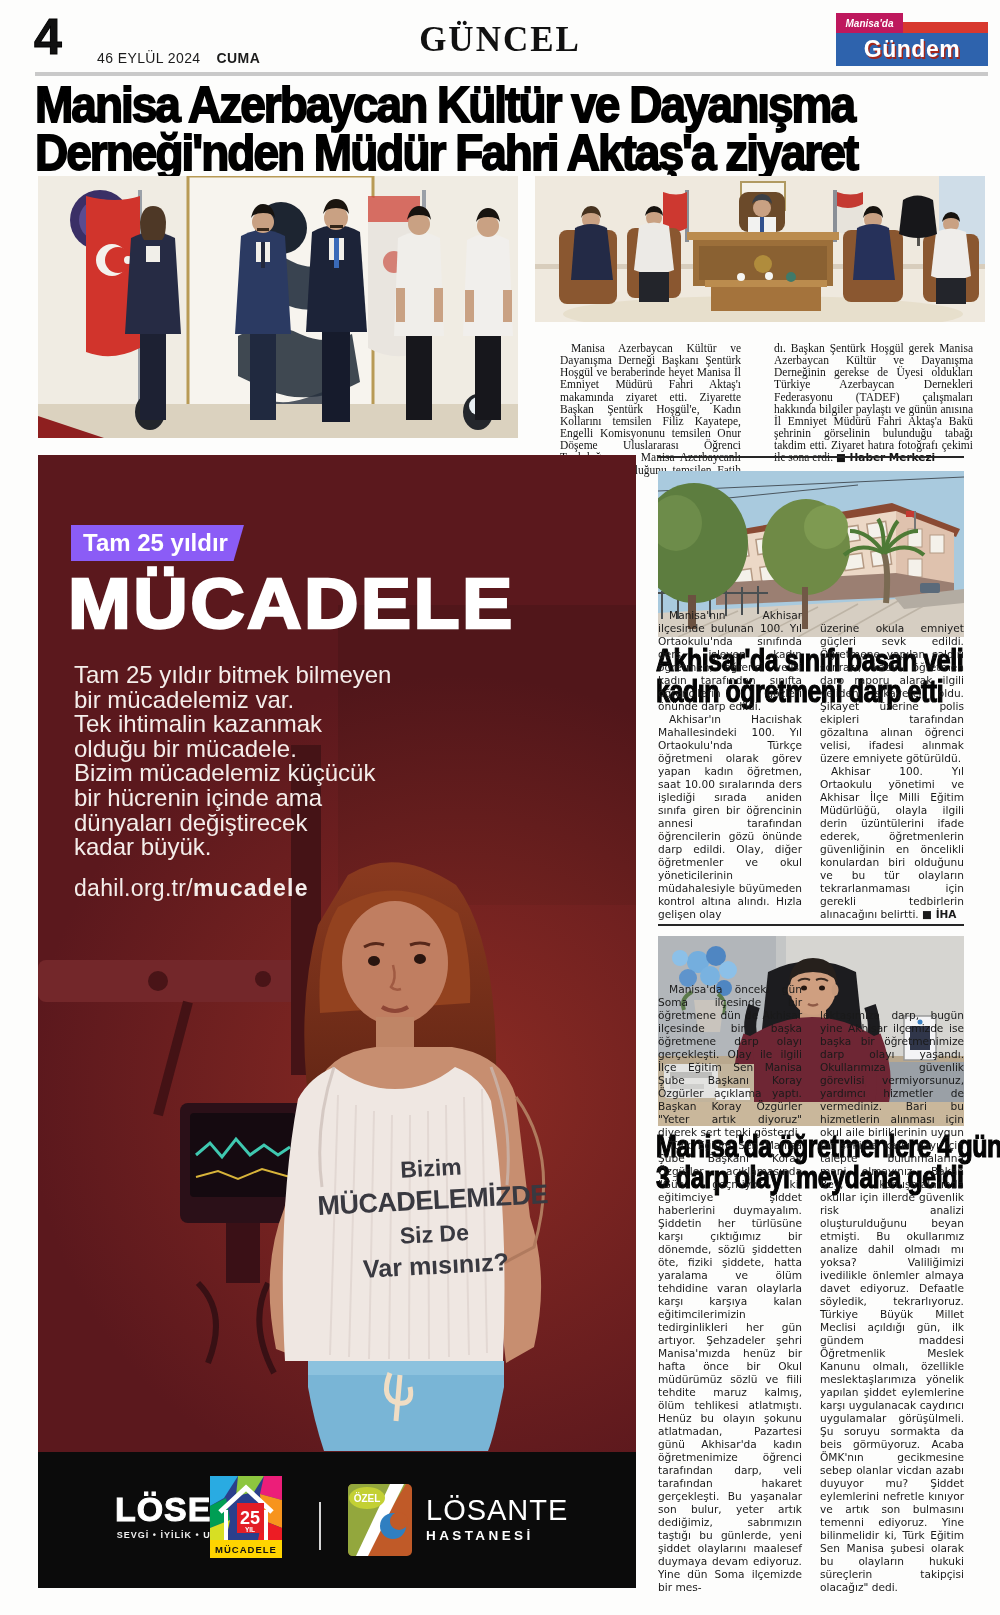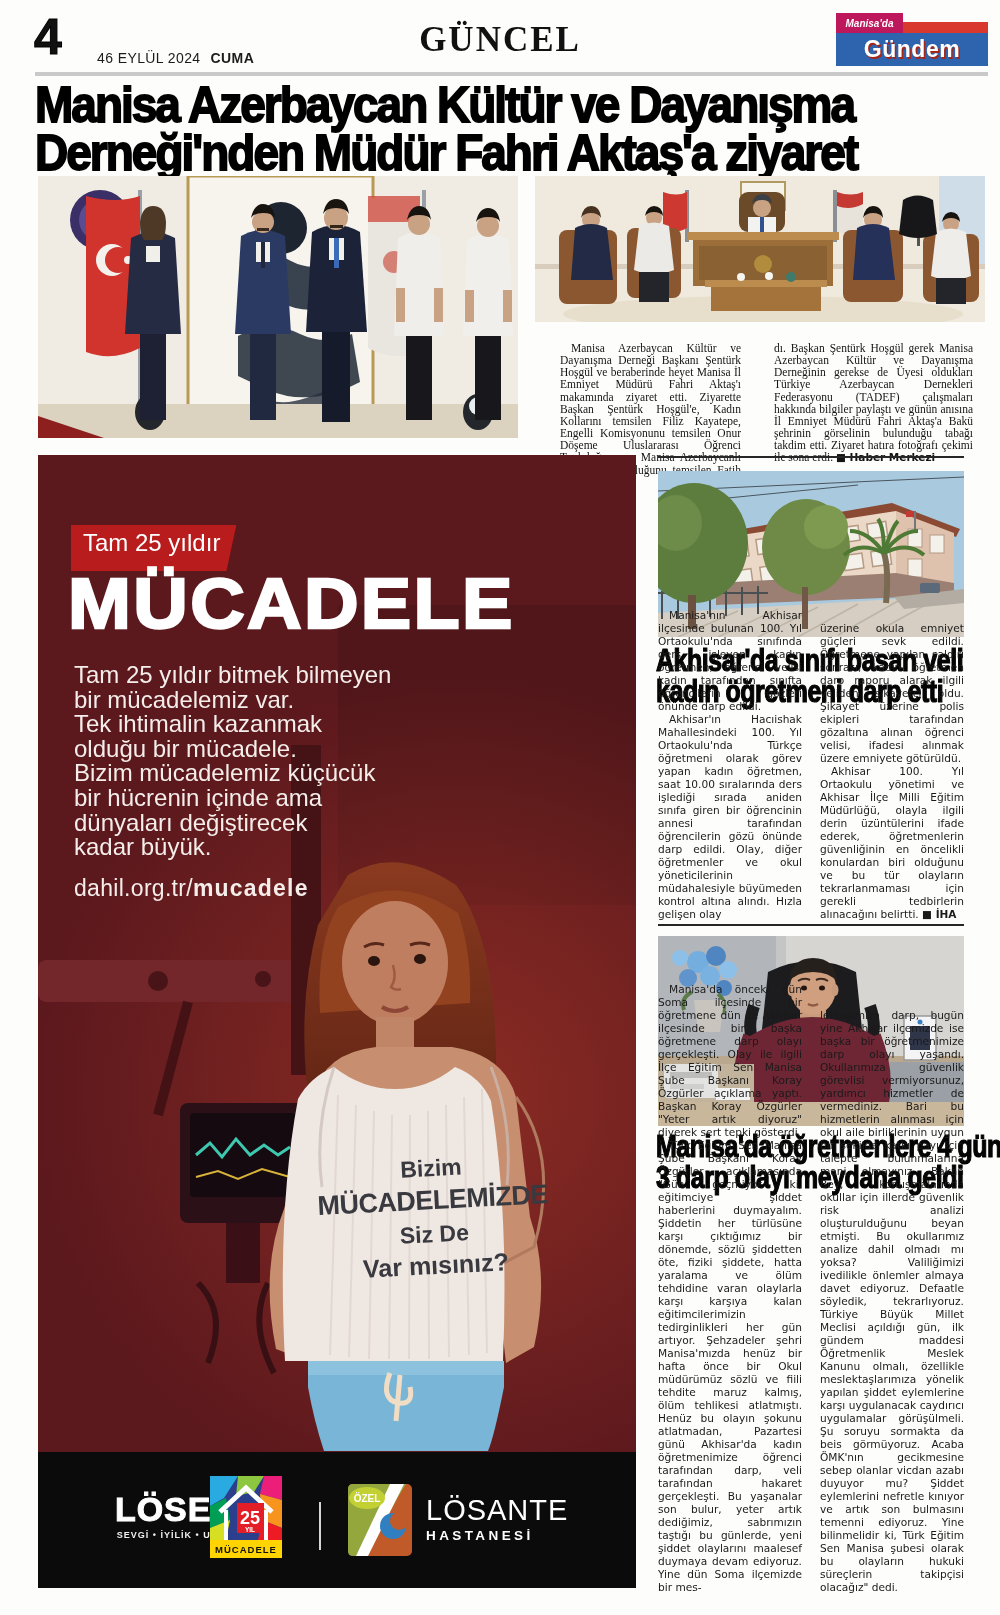--- a/index.html
+++ b/index.html
@@ -3,21 +3,21 @@
 <meta charset="utf-8">
 <style>
   html,body{margin:0;padding:0;}
   body{width:1000px;height:1615px;background:#fdfdfc;position:relative;overflow:hidden;
        font-family:"Liberation Sans",sans-serif;color:#111;}
   .abs{position:absolute;}
 
   
   .page-num{left:34px;top:12px;font-size:50px;font-weight:700;-webkit-text-stroke:1px #000;line-height:1;}
   .dateline{left:97px;top:50px;font-size:14px;color:#1c1c1c;letter-spacing:.4px;}
-  .dateline b{margin-left:10px;}
+  .dateline b{margin-left:16px;}
   .section-title{left:50%;top:20px;transform:translateX(-50%);
      font-family:"Liberation Serif",serif;font-size:35px;font-weight:700;letter-spacing:2px;}
   .masthead{left:836px;top:13px;width:152px;height:53px;}
   .mast-tab{position:absolute;left:0;top:0;width:67px;height:20px;background:#be185d;color:#fff;
      font-size:10px;font-style:italic;font-weight:700;display:flex;align-items:center;justify-content:center;}
   .mast-strip{position:absolute;left:67px;top:9px;width:85px;height:11px;background:#d8382e;}
   .mast-main{position:absolute;left:0;top:20px;width:152px;height:33px;background:#2e63ad;color:#fff;
      display:flex;align-items:center;justify-content:center;font-size:23px;font-weight:700;
      letter-spacing:.5px;text-shadow:1.5px 1.5px 0 #a42619;}
   .header-rule{left:35px;top:72px;width:953px;height:4px;background:#c9c9c9;}
@@ -33,22 +33,22 @@
 
   
   .lead-col{font-family:"Liberation Serif",serif;font-size:11.5px;line-height:12.15px;
      text-align:justify;color:#141414;}
   .lead-col p{margin:12px;}
   .ind{text-indent:11px;}
   .byline{font-family:"DejaVu Sans",sans-serif;font-size:10.5px;}
 
   
   .ad{left:38px;top:455px;width:598px;height:1133px;background:#5b181d;overflow:hidden;}
-  .ad-badge{position:absolute;left:33px;top:70px;background:#b91c1c;color:#fff;font-size:24px;
-     font-weight:400;padding:4px 16px 14px 12px;clip-path:polygon(0 0,100% 0,94% 100%,0 100%);}
+  .ad-badge{position:absolute;left:33px;top:70px;background:#8b5cf6;color:#fff;font-size:24px;
+     font-weight:700;padding:4px 16px 4px 12px;clip-path:polygon(0 0,100% 0,94% 100%,0 100%);}
   .ad-big{position:absolute;left:30px;top:114px;font-size:64px;font-weight:700;color:#fff;
      -webkit-text-stroke:2.2px #fff;letter-spacing:2px;line-height:1;
      transform:scale(1.18,1.10);transform-origin:left top;white-space:nowrap;}
   .ad-copy{position:absolute;left:36px;top:208px;width:345px;color:#f4edea;font-size:24px;
      line-height:24.6px;white-space:pre-line;}
   .ad-url{position:absolute;left:36px;top:420px;font-size:23px;color:#f4edea;letter-spacing:.3px;}
   .ad-url b{letter-spacing:1.2px;}
   .shirt-text{position:absolute;left:243px;top:698px;width:305px;text-align:center;
      transform:rotate(-3deg);color:#393940;font-weight:700;line-height:1.32;}
   .shirt-l1{font-size:23px;} .shirt-l2{font-size:27px;letter-spacing:-.5px;}

